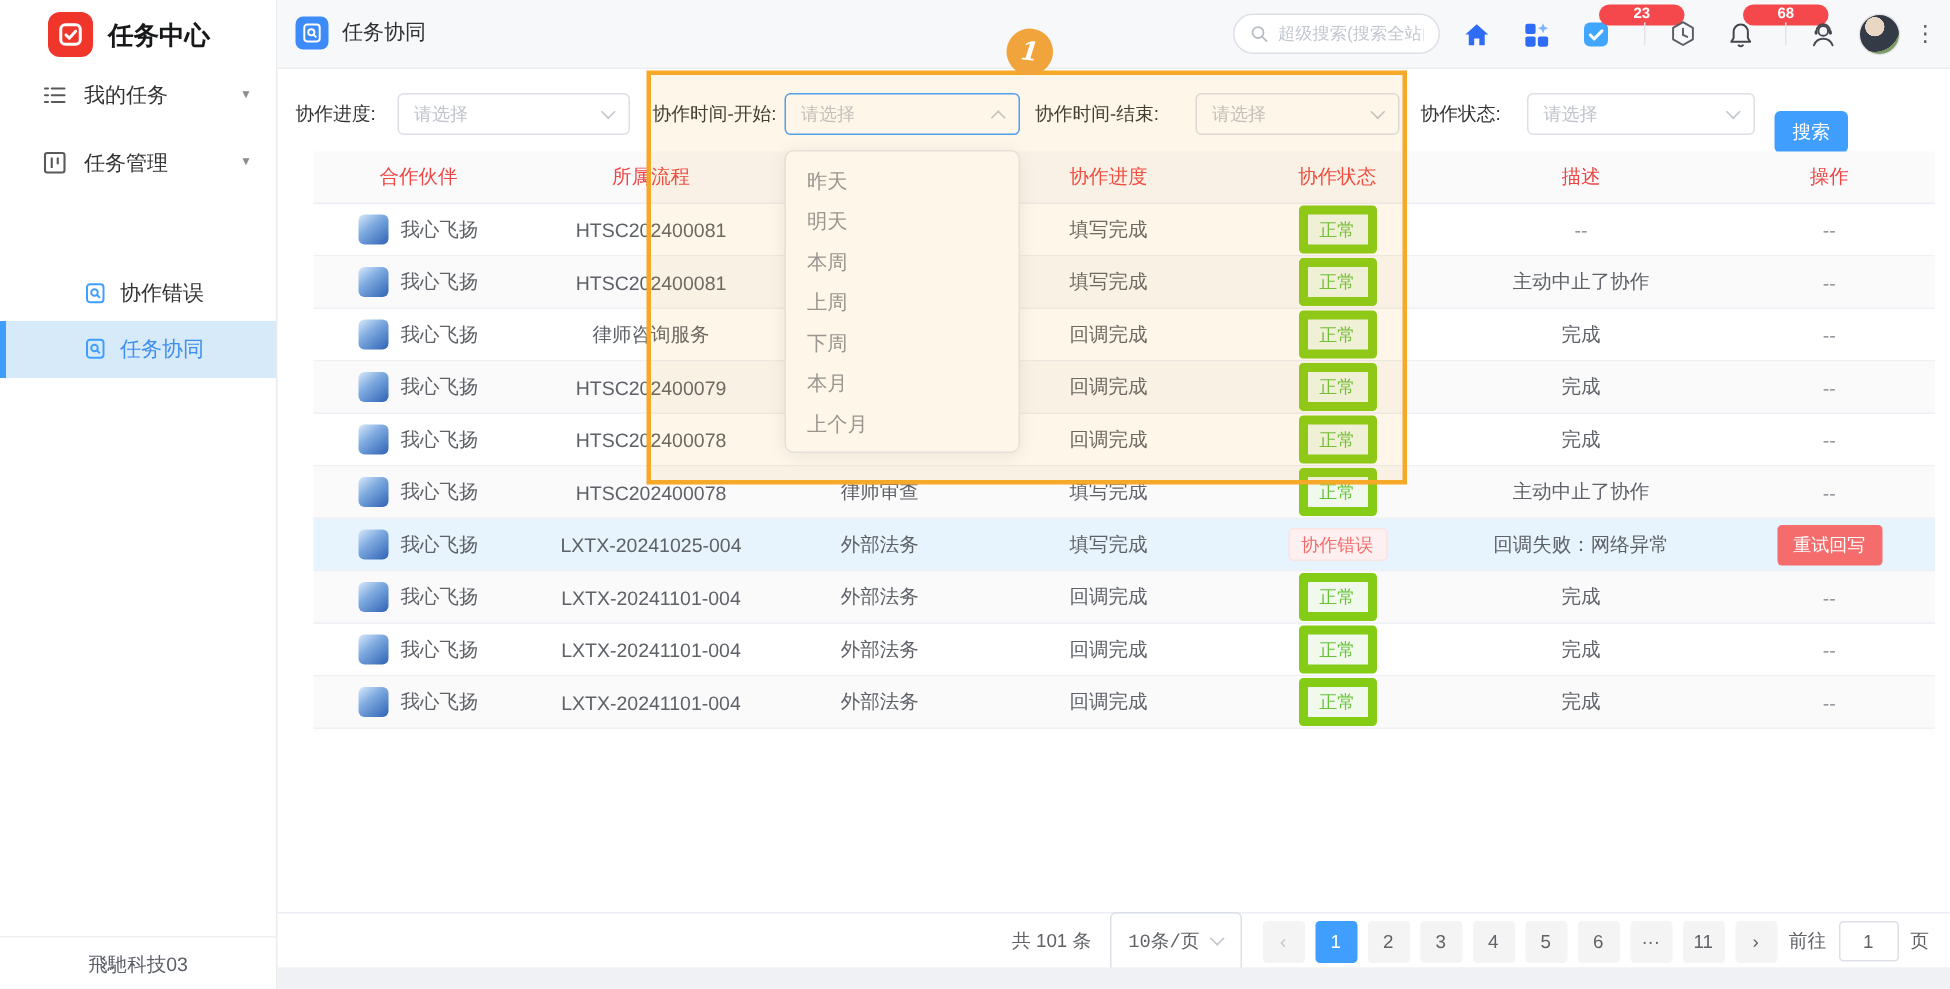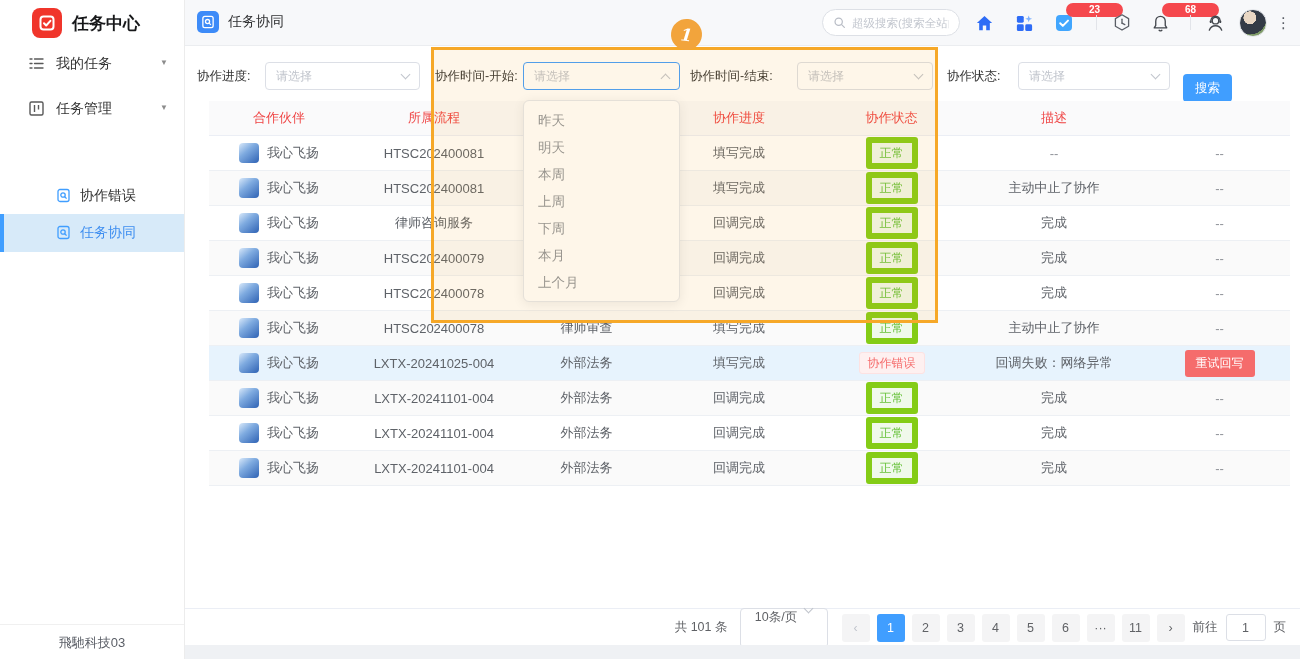--- a/index.html
+++ b/index.html
@@ -82,21 +82,21 @@
   .tag.success { color:#67C23A; background:#F0F9EB; border:6px solid #84cc16; }
   .tag.error { color:#F56C6C; background:#FEF0F0; border:1px solid #FDE2E2; }
   .retry-btn { background:#F56C6C; color:#fff; font-size:12px; border:0; border-radius:3px;
     padding:5px 11px; cursor:pointer; font-family:inherit; }
 
   
   .pagebar { position:absolute; left:0; top:562px; width:100%; height:38px; border-top:1px solid #EBEEF5;
     display:flex; align-items:center; justify-content:flex-end; padding-right:14px; gap:8px; }
   .ptotal { font-size:12.5px; color:#606266; margin-right:4px; }
   .psize { width:88px; height:40px; border:1px solid #DCDFE6; border-radius:4px; display:flex;
-    justify-content:center; gap:8px; cursor:pointer; }
+    align-items:center; justify-content:center; gap:8px; cursor:pointer;font-family:Liberation Mono, monospace; }
   .psize span { font-size:12.5px; color:#606266; }
   .pager { display:flex; align-items:center; gap:7px; margin-left:6px; }
   .pbtn { min-width:28px; height:28px; background:#F4F4F5; border-radius:3px; font-size:12.5px;
     color:#606266; display:flex; align-items:center; justify-content:center; cursor:pointer; }
   .pbtn.active { background:#409EFF; color:#fff; }
   .pbtn.disabled { color:#C0C4CC; cursor:default; }
   .goto-label, .goto-suffix { font-size:12.5px; color:#606266; }
   .goto-input { width:40px; height:27px; border:1px solid #DCDFE6; border-radius:3px; text-align:center;
     font-size:12.5px; color:#606266; outline:0; font-family:inherit; }
   .bottom-strip { position:absolute; left:185px; top:645px; width:1115px; height:14px; background:#EFF1F4; }
@@ -292,20 +292,21 @@
 
   <button class="search-btn">搜索</button>
 
   <div class="thead">
     <span class="cell">合作伙伴</span>
     <span class="cell">所属流程</span>
     <span class="cell"></span>
     <span class="cell">协作进度</span>
     <span class="cell">协作状态</span>
     <span class="cell">描述</span>
+    <span class="cell">操作</span>
   </div>
 
   <div class="tbody" id="tbody">
       <div class="trow">
         <div class="cell">
           <span class="pavatar"></span>
           <span>我心飞扬</span>
         </div>
         <div class="cell">HTSC202400081</div>
         <div class="cell"></div>

